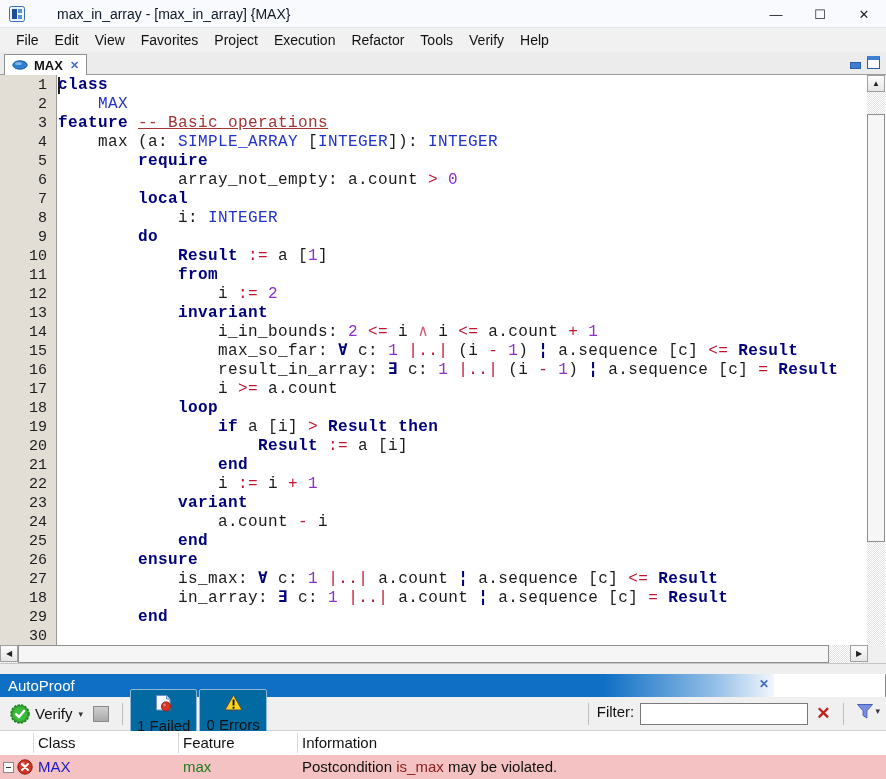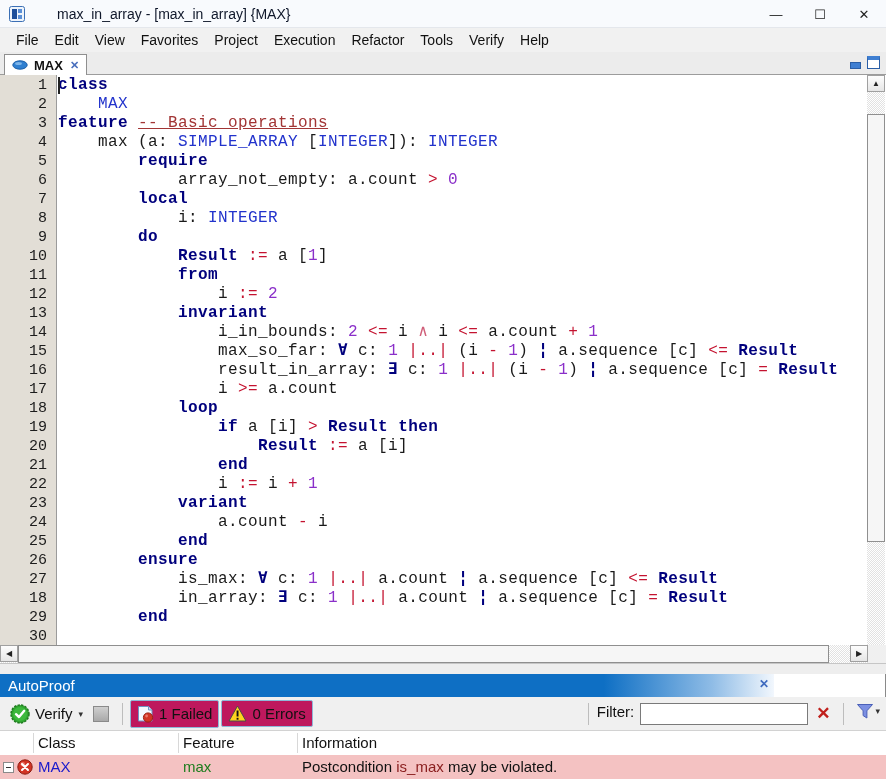--- a/index.html
+++ b/index.html
@@ -57,21 +57,21 @@
   
   .ap-header{position:absolute;left:0;top:674px;width:774px;height:23px;background:linear-gradient(to right,#0e6fc4 0%,#0e6fc4 78%,#8fbce6 92%,#f2f7fd 100%);display:flex;align-items:center;}
   .ap-title{color:#ffffff;font-size:15px;margin-left:8px;}
   .ap-close{position:absolute;right:5px;top:3px;font-size:12px;color:#3f6bbf;font-weight:bold;}
   .ap-toolbar{position:absolute;left:0;top:697px;width:886px;height:34px;background:#f0f0f0;border-bottom:1px solid #d2d2d2;display:flex;align-items:center;padding:0 6px;}
   .tb-btn{display:flex;align-items:center;gap:5px;padding:2px 4px;font-size:15px;color:#111;}
   .tb-caret{font-size:9px;color:#333;margin-left:1px;}
   .stop-sq{width:16px;height:16px;background:linear-gradient(#cfcfcf,#a9a9a9);border:1px solid #8a8a8a;margin:0 8px 0 6px;}
   .tb-sep{width:1px;height:22px;background:#bdbdbd;margin:0 5px;}
   .seg{display:flex;align-items:center;gap:5px;padding:4px 6px;font-size:15px;color:#111;border:1px solid transparent;border-radius:2px;margin-left:2px;}
-  .seg.on{background:#be185d;border-color:#8fb8d8;}
+  .seg.on{background:#0369a1;border-color:#8fb8d8;flex-direction:column;}
   .filter-group{margin-left:auto;display:flex;align-items:flex-start;}
   .filter-sep{width:1px;height:22px;background:#bdbdbd;margin-right:8px;}
   .filter-label{font-size:15px;color:#111;margin-right:6px;}
   .filter-input{width:168px;height:22px;border:1px solid #7a7a7a;background:#ffffff;font-size:14px;padding:0 4px;font-family:"Liberation Sans",sans-serif;}
   .filter-clear{color:#c0201c;font-weight:bold;font-size:17px;margin:0 8px;}
   .funnel-wrap{display:flex;align-items:center;margin-left:7px;}
   
   .grid-header{position:absolute;left:0;top:731px;width:886px;height:24px;background:#ffffff;}
   .gh-cell{position:absolute;top:0;height:24px;line-height:24px;font-size:15px;color:#111;}
   .gh-div{position:absolute;top:2px;width:1px;height:20px;background:#d8d8d8;}

